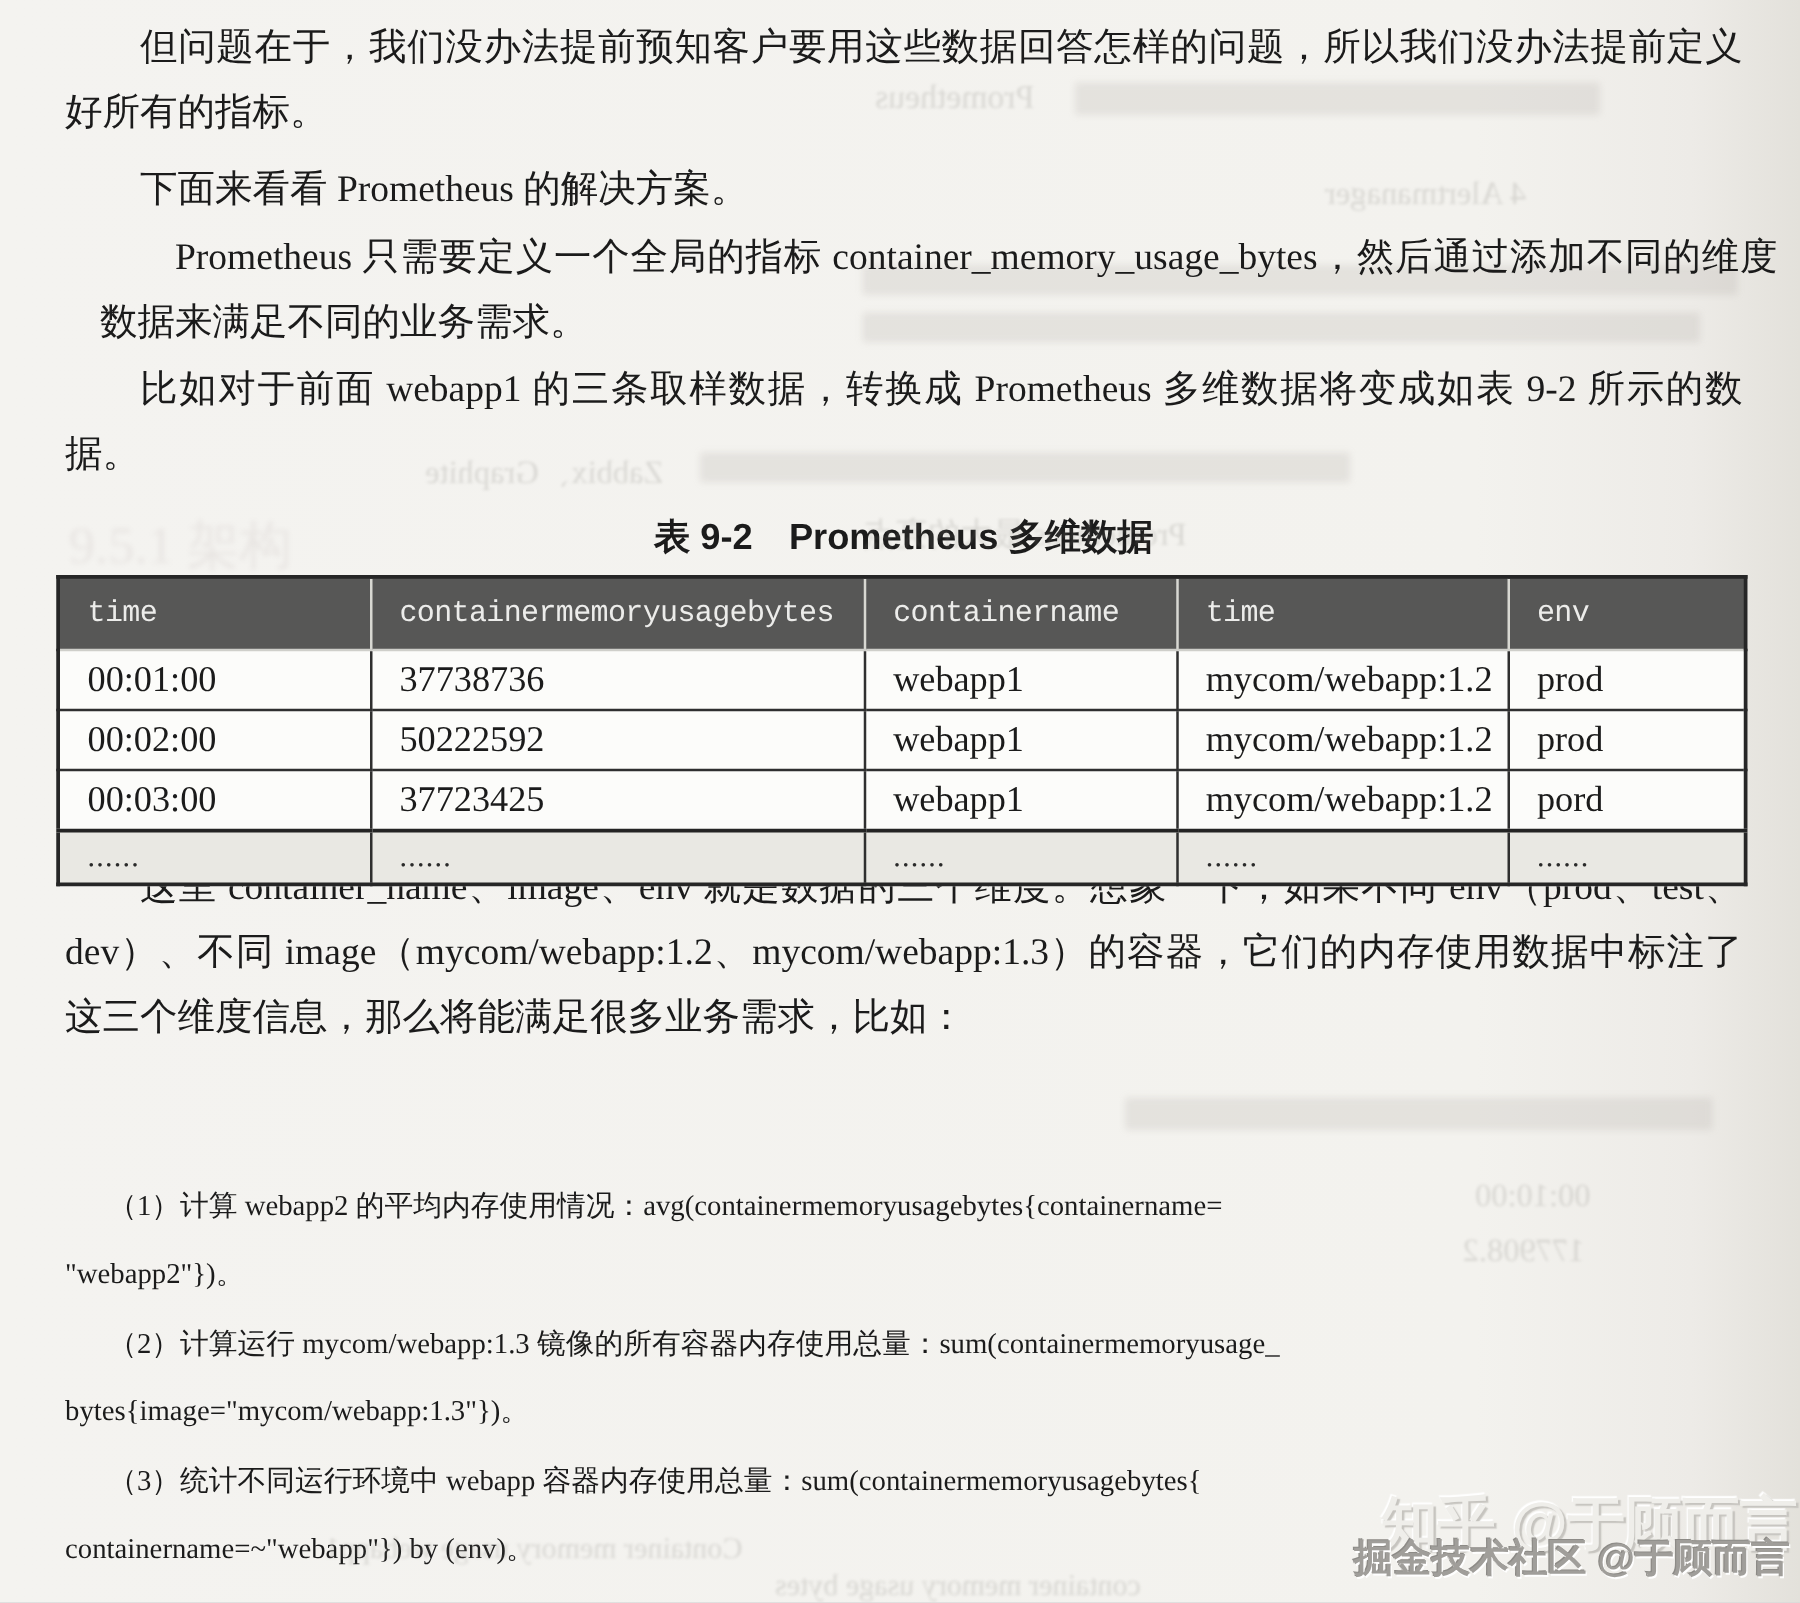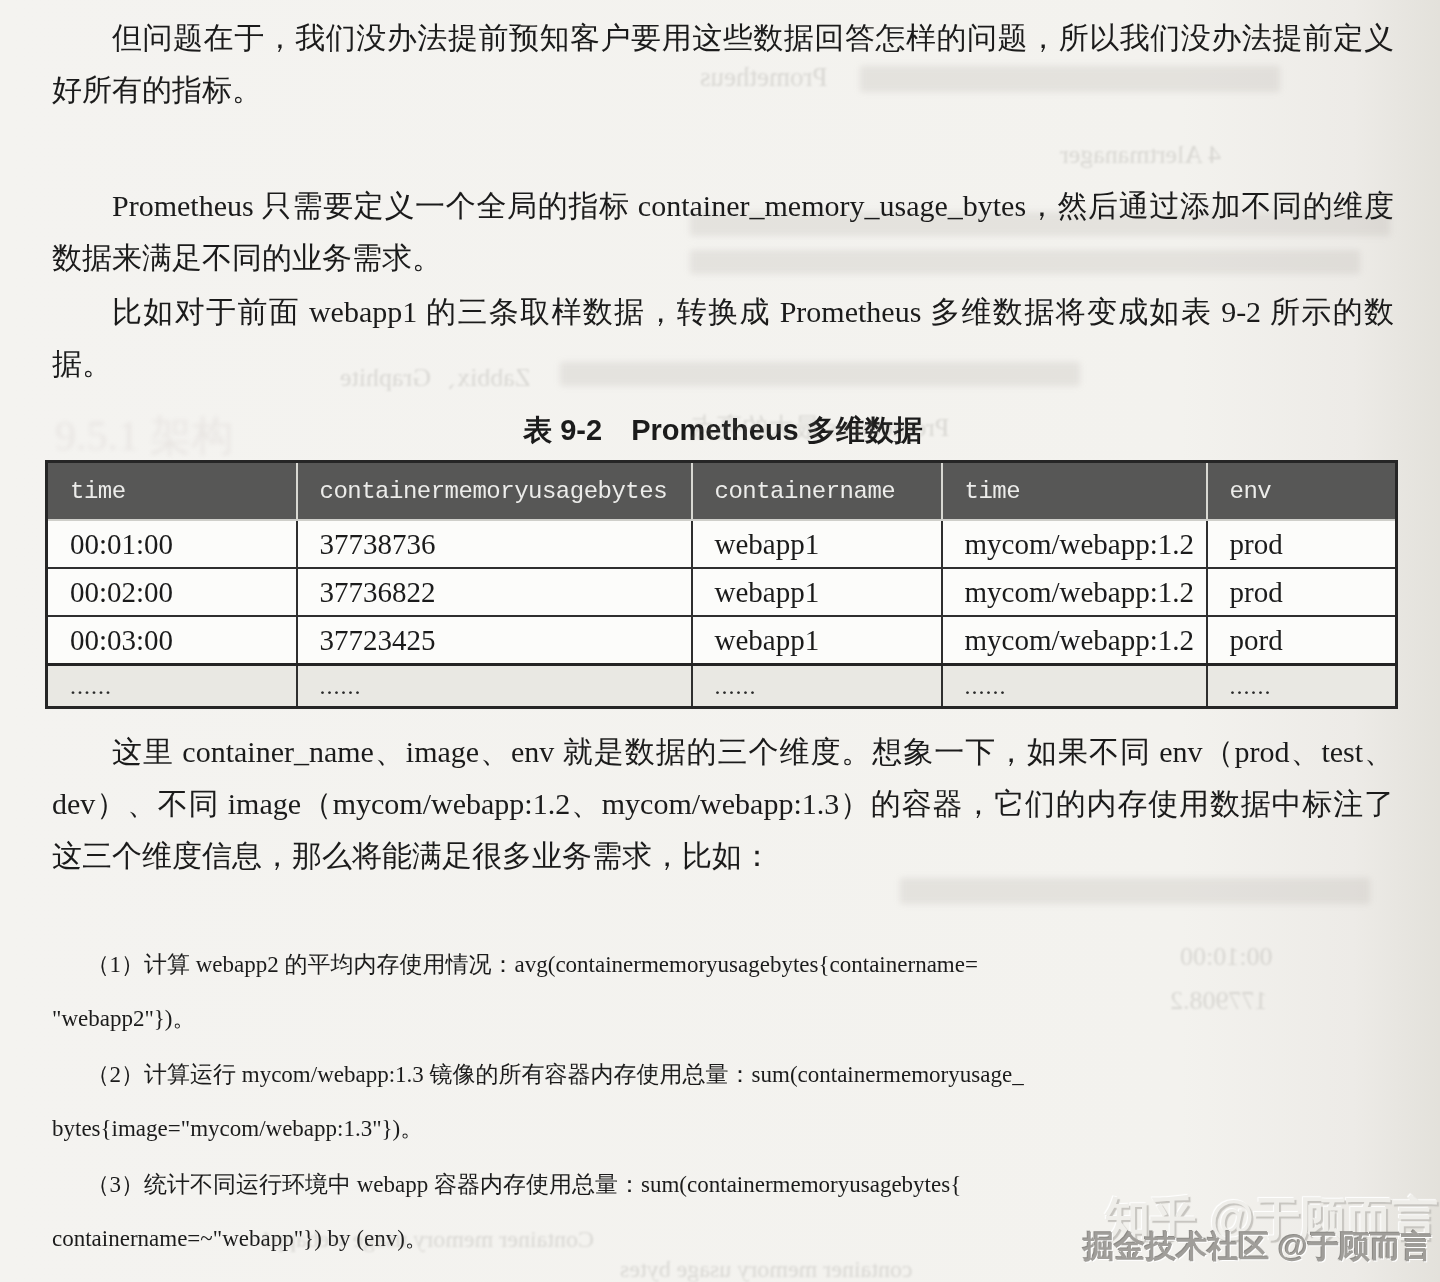--- a/index.html
+++ b/index.html
@@ -4,21 +4,21 @@
 <style>
   html,body { margin:0; padding:0; background:#d9d9d9; }
   .page {
     position:relative; width:1440px; height:1282px; overflow:hidden;
     background:linear-gradient(90deg,#f4f3f0 0%,#f3f2ee 82%,#edebe7 94%,#e3e1db 100%);
     font-family:"Liberation Serif","DejaVu Serif",serif;
     color:#1b1b1b;
   }
   .content { position:absolute; left:52px; width:1342px; }
   .para { font-size:30px; line-height:52px; text-align:justify; text-indent:2em; margin:0; }
-  .p1 { top:12px; } .p2 { top:126px; } .p3 { top:180px; } .p4 { top:286px; }
+  .p1 { top:12px; } .p2 { top:126px; } .p3 { top:180px;margin-left:28px; } .p4 { top:286px; }
   .caption {
     top:412px; text-align:center; text-indent:0;
     font-family:"Liberation Sans","DejaVu Sans",sans-serif;
     font-weight:bold; font-size:29px; line-height:36px;
   }
   .tablewrap { position:absolute; left:45px; top:460px; width:1320px; }
   table.dim {
     border-collapse:collapse; table-layout:fixed; width:1350px;
     border:3px solid #262626; background:#fbfbf9;
   }
@@ -30,21 +30,21 @@
     border-bottom:2px solid #cfcfca; letter-spacing:-0.5px;
   }
   table.dim td {
     font-size:29px; height:46px; padding:0 0 0 22px;
     border:2px solid #2f2f2f; background:#fcfcfa;
   }
   table.dim tr.ellipsis-row td {
     height:40px; background:#e9e8e3; border-top:3px solid #242424;
     font-size:24px; letter-spacing:1px; color:#2a2a2a;
   }
-  .p5 { top:726px; }
+  .p5 { top:684px; }
   .examples { top:938px; }
   .example { margin:0 0 2px 0; }
   .example .ln { font-size:23px; line-height:54px; text-align:justify; }
   .example .ln1 { text-indent:1.5em; }
   .closing { top:1244px; font-size:30px; line-height:38px; text-indent:0; }
   .content, .caption, .p5, .examples, .closing { position:absolute; left:52px; width:1342px; }
 
   
   .wm-back {
     position:absolute; top:1188px; right:2px; white-space:nowrap;
@@ -86,20 +86,21 @@
   <div class="bleed" style="left:690px; top:410px; font-size:26px;">Prometheus 最大的亮点</div>
   <div class="bleed noflip" style="left:55px; top:408px; font-size:42px; opacity:.13; color:#a08f8f; filter:blur(2px);">9.5.1    架构</div>
   <div class="bleed noflip" style="left:1210px; top:500px; font-size:30px; opacity:.15;">9.5.2</div>
   <div class="bleed" style="left:1180px; top:942px; font-size:26px;">00:10:00</div>
   <div class="bleed" style="left:1170px; top:986px; font-size:26px;">177908.2</div>
   <div class="smudge" style="left:900px; top:878px; width:470px; height:26px;"></div>
   <div class="bleed" style="left:260px; top:1226px; font-size:24px;">Container memory usage webapp1</div>
   <div class="bleed" style="left:620px; top:1256px; font-size:24px;">container memory usage bytes</div>
 
   <p class="para content p1">但问题在于，我们没办法提前预知客户要用这些数据回答怎样的问题，所以我们没办法提前定义好所有的指标。</p>
+  <p class="para content p2">下面来看看 Prometheus 的解决方案。</p>
   <p class="para content p3">Prometheus 只需要定义一个全局的指标 container_memory_usage_bytes，然后通过添加不同的维度数据来满足不同的业务需求。</p>
   <p class="para content p4">比如对于前面 webapp1 的三条取样数据，转换成 Prometheus 多维数据将变成如表 9-2 所示的数据。</p>
 
   <div class="caption">表 9-2　Prometheus 多维数据</div>
 
   <div class="tablewrap">
     <table class="dim">
       <colgroup>
         <col style="width:250px">
           <col style="width:395px">
@@ -119,21 +120,21 @@
       <tbody>
         <tr>
           <td>00:01:00</td>
           <td>37738736</td>
           <td>webapp1</td>
           <td>mycom/webapp:1.2</td>
           <td>prod</td>
         </tr>
         <tr>
           <td>00:02:00</td>
-          <td>37736822</td>
+          <td>50222592</td>
           <td>webapp1</td>
           <td>mycom/webapp:1.2</td>
           <td>prod</td>
         </tr>
         <tr>
           <td>00:03:00</td>
           <td>37723425</td>
           <td>webapp1</td>
           <td>mycom/webapp:1.2</td>
           <td>pord</td>

